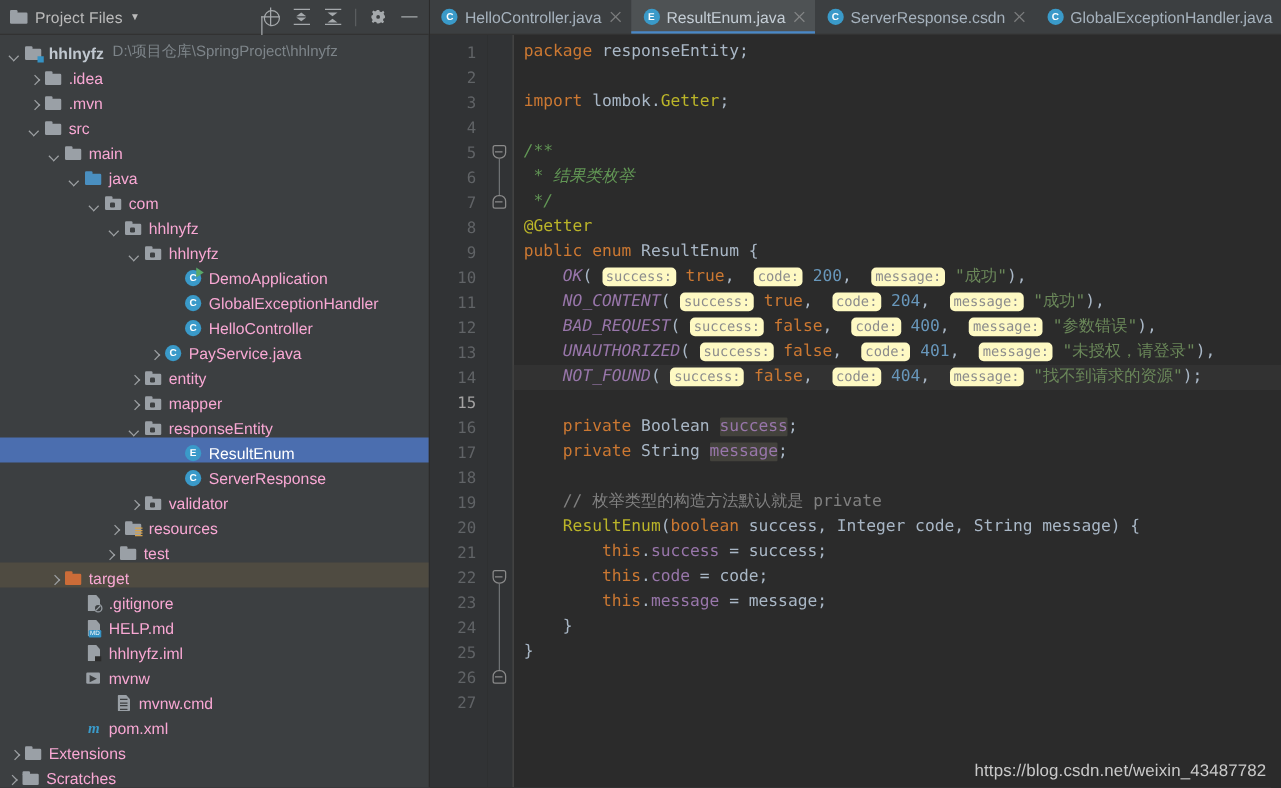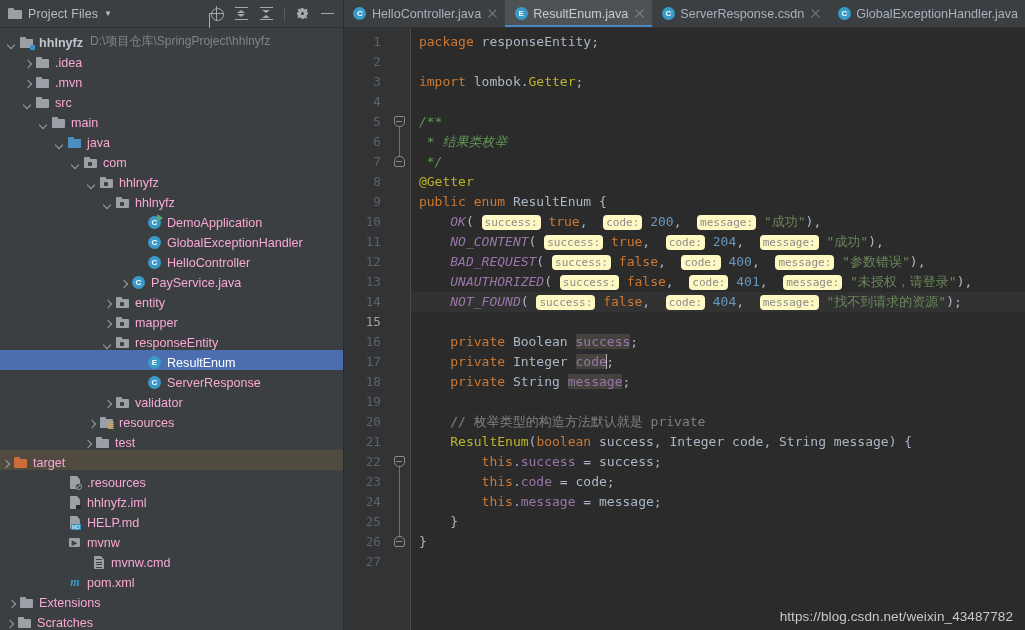--- a/index.html
+++ b/index.html
@@ -466,48 +466,48 @@
               <i style="top:6px"></i>
             </span>
           </span>
           <span class="label">resources</span>
         </div>
         <div class="node" style="padding-left: 70px; margin-left: 12px;">
           <span class="arrow right"></span>
           <span class="nico f-base"></span>
           <span class="label">test</span>
         </div>
-        <div class="node hl" style="">
+        <div class="node hl" style="padding-left: 38px;">
           <span class="arrow right"></span>
           <span class="nico f-base f-orange"></span>
           <span class="label">target</span>
         </div>
         <div class="node" style="padding-left: 54px;">
           <span class="arrow"></span>
           <span class="nico">
             <span class="file-base"></span>
             <span class="git-badge"></span>
           </span>
-          <span class="label">.resources</span>
+          <span class="label">.gitignore</span>
+        </div>
+        <div class="node" style="padding-left: 54px;">
+          <span class="arrow"></span>
+          <span class="nico">
+            <span class="file-base"></span>
+            <span class="file-badge">MD</span>
+          </span>
+          <span class="label">HELP.md</span>
         </div>
         <div class="node" style="padding-left: 54px;">
           <span class="arrow"></span>
           <span class="nico">
             <span class="file-base"></span>
             <span class="iml-badge"></span>
           </span>
           <span class="label">hhlnyfz.iml</span>
-        </div>
-        <div class="node" style="padding-left: 54px;">
-          <span class="arrow"></span>
-          <span class="nico">
-            <span class="file-base"></span>
-            <span class="file-badge">MD</span>
-          </span>
-          <span class="label">HELP.md</span>
         </div>
         <div class="node" style="padding-left: 54px;">
           <span class="arrow"></span>
           <span class="nico">
             <span class="sh-ico">▶</span>
           </span>
           <span class="label">mvnw</span>
         </div>
         <div class="node" style="padding-left: 78px;">
           <span class="arrow"></span>
@@ -633,21 +633,20 @@
           <div class="cl"><span class="cmt"> */</span></div>
           <div class="cl"><span class="anno">@Getter</span></div>
           <div class="cl"><span class="kw">public enum </span><span class="cls">ResultEnum</span> {</div>
           <div class="cl">    <span class="enumc">OK</span><span class="ident">(</span> <span class="hint">success:</span> <span class="kw">true</span><span class="ident">,</span>  <span class="hint">code:</span> <span class="num">200</span><span class="ident">,</span>  <span class="hint">message:</span> <span class="str">"成功"</span><span class="ident">),</span></div>
           <div class="cl">    <span class="enumc">NO_CONTENT</span><span class="ident">(</span> <span class="hint">success:</span> <span class="kw">true</span><span class="ident">,</span>  <span class="hint">code:</span> <span class="num">204</span><span class="ident">,</span>  <span class="hint">message:</span> <span class="str">"成功"</span><span class="ident">),</span></div>
           <div class="cl">    <span class="enumc">BAD_REQUEST</span><span class="ident">(</span> <span class="hint">success:</span> <span class="kw">false</span><span class="ident">,</span>  <span class="hint">code:</span> <span class="num">400</span><span class="ident">,</span>  <span class="hint">message:</span> <span class="str">"参数错误"</span><span class="ident">),</span></div>
           <div class="cl">    <span class="enumc">UNAUTHORIZED</span><span class="ident">(</span> <span class="hint">success:</span> <span class="kw">false</span><span class="ident">,</span>  <span class="hint">code:</span> <span class="num">401</span><span class="ident">,</span>  <span class="hint">message:</span> <span class="str">"未授权，请登录"</span><span class="ident">),</span></div>
           <div class="cl cur-line">    <span class="enumc">NOT_FOUND</span><span class="ident">(</span> <span class="hint">success:</span> <span class="kw">false</span><span class="ident">,</span>  <span class="hint">code:</span> <span class="num">404</span><span class="ident">,</span>  <span class="hint">message:</span> <span class="str">"找不到请求的资源"</span><span class="ident">);</span></div>
           <div class="cl">&nbsp;</div>
           <div class="cl">    <span class="kw">private</span> <span class="type">Boolean</span> <span class="hl-use"><span class="fld">success</span></span>;</div>
-          <div class="cl">    <span class="kw">private</span> <span class="type">Integer</span> <span class="hl-use"><span class="fld">code</span></span><span class="caret"></span>;</div>
           <div class="cl">    <span class="kw">private</span> <span class="type">String</span> <span class="hl-use"><span class="fld">message</span></span>;</div>
           <div class="cl">&nbsp;</div>
           <div class="cl">    <span class="lcmt">// 枚举类型的构造方法默认就是 private</span></div>
           <div class="cl">    <span class="anno">ResultEnum</span><span class="ident">(</span><span class="kw">boolean</span> <span class="ident">success</span>, <span class="type">Integer</span> <span class="ident">code</span>, <span class="type">String</span> <span class="ident">message</span><span class="ident">)</span> {</div>
           <div class="cl">        <span class="kw">this</span>.<span class="fld">success</span> = <span class="ident">success</span>;</div>
           <div class="cl">        <span class="kw">this</span>.<span class="fld">code</span> = <span class="ident">code</span>;</div>
           <div class="cl">        <span class="kw">this</span>.<span class="fld">message</span> = <span class="ident">message</span>;</div>
           <div class="cl">    }</div>
           <div class="cl">}</div>
         </div>

